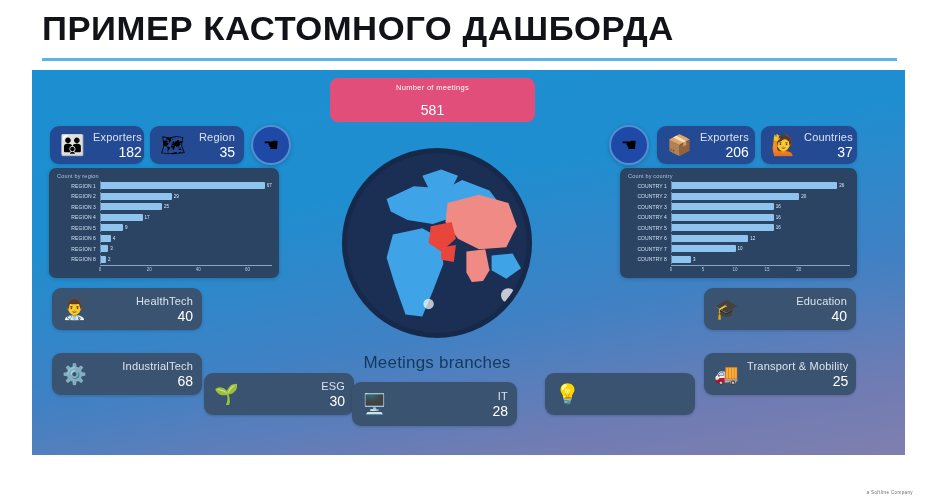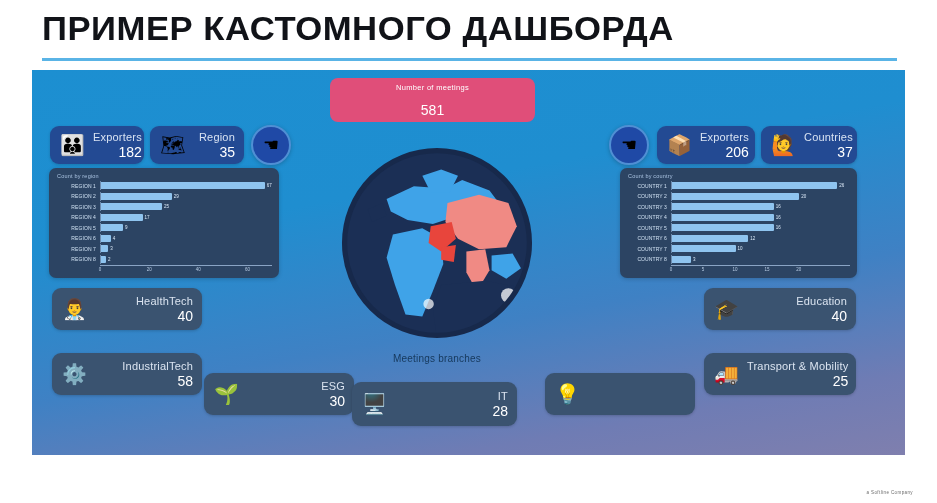--- a/index.html
+++ b/index.html
@@ -198,21 +198,21 @@
     top: 68px;
     width: 210px;
     height: 210px;
   }
   .globe-caption {
     position: absolute;
     left: 300px;
     top: 283px;
     width: 210px;
     text-align: center;
-    font-size: 10px;
+    font-size: 17px;
     color: #16385c;
     letter-spacing: .2px;
   }
 
   
   .logo {
     position: absolute;
     right: 24px;
     bottom: 8px;
     text-align: left;
@@ -463,21 +463,21 @@
     <span class="kpi-text">
       <span class="kpi-label">HealthTech</span>
       <span class="kpi-value">40</span>
     </span>
   </div>
 
   <div class="kpi slate" style="left:20px; top:283px; width:150px; height:42px;">
     <span class="kpi-icon">⚙️</span>
     <span class="kpi-text">
       <span class="kpi-label">IndustrialTech</span>
-      <span class="kpi-value">58</span>
+      <span class="kpi-value">68</span>
     </span>
   </div>
 
   <div class="kpi slate" style="left:172px; top:303px; width:150px; height:42px;">
     <span class="kpi-icon">🌱</span>
     <span class="kpi-text">
       <span class="kpi-label">ESG</span>
       <span class="kpi-value">30</span>
     </span>
   </div>

